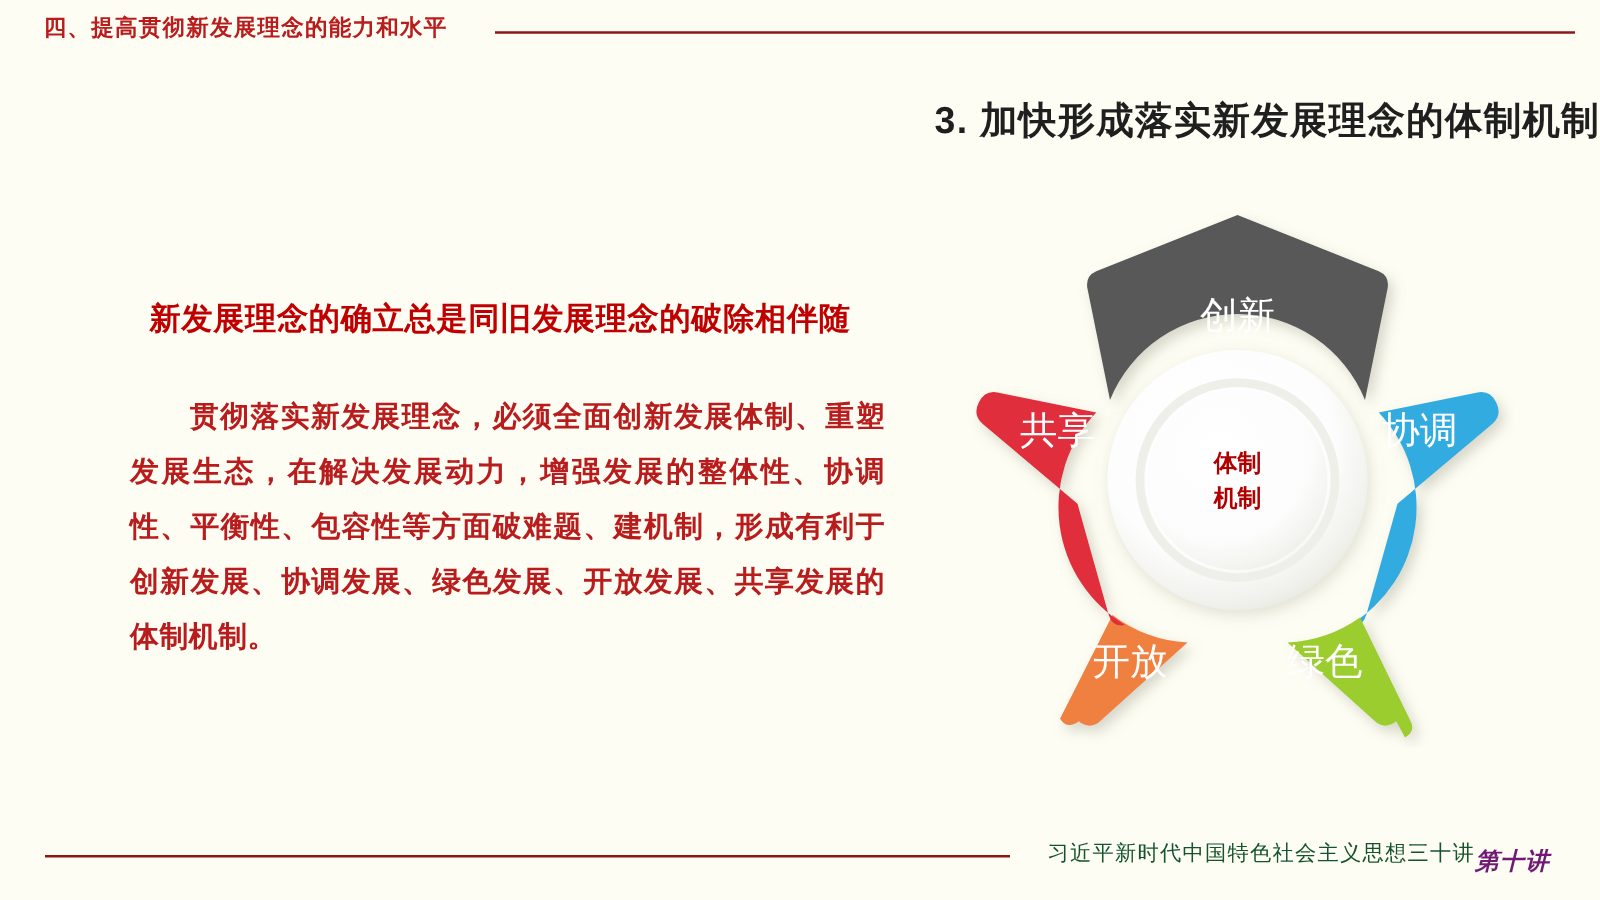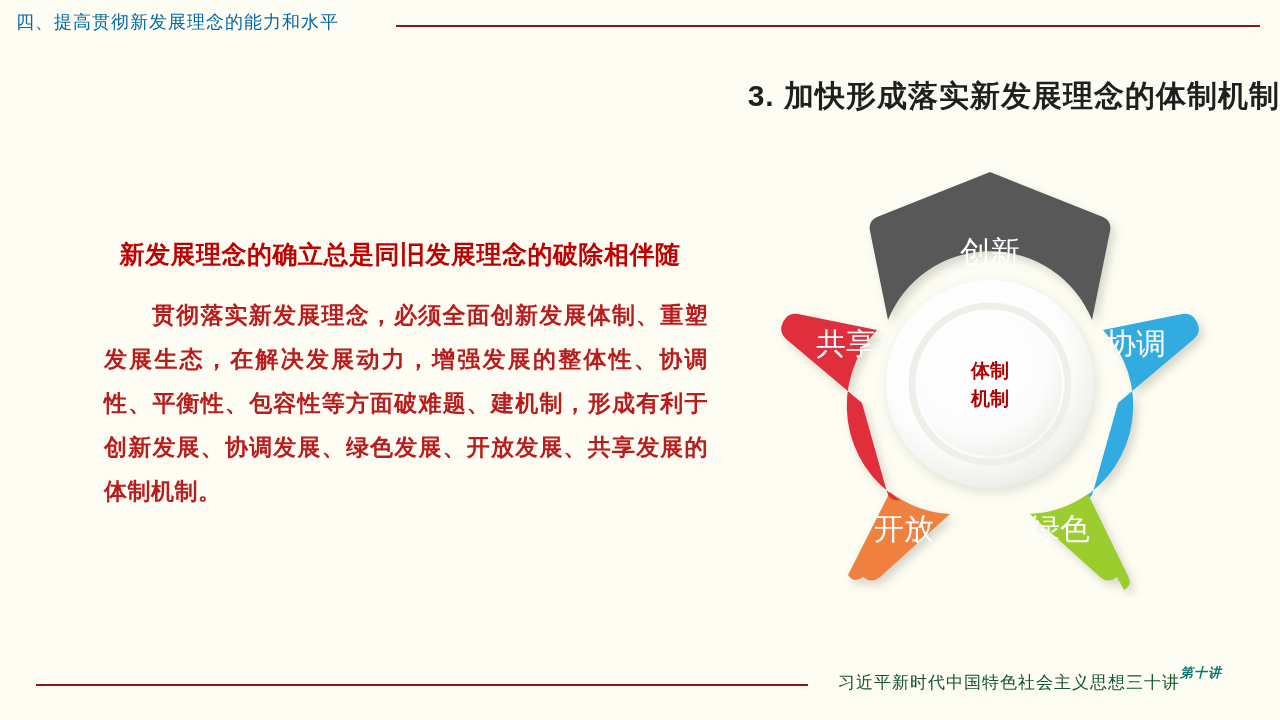--- a/index.html
+++ b/index.html
@@ -8,43 +8,43 @@
     background:#fdfdf3;
     font-family:"Liberation Sans","DejaVu Sans",sans-serif;
     overflow:hidden;
     position:relative;
   }
   .slide{position:absolute;inset:0;}
 
   
   .header{position:absolute;left:0;top:0;width:1280px;height:50px;}
   .header-title{
-    position:absolute;left:16px;top:10px;
-    font-size:18px;font-weight:normal;color:#0369a1;
+    position:absolute;left:35px;top:10px;
+    font-size:18px;font-weight:bold;color:#b91c1c;
     letter-spacing:1px;white-space:nowrap;
   }
   .header-rule{
     position:absolute;left:396px;top:25px;width:864px;height:2px;
     background:#8d1616;
   }
 
   
   .slide-title{
     position:absolute;left:0;top:76px;width:1280px;
     text-align:right;
     font-size:30px;font-weight:bold;color:#1f1f1f;
     letter-spacing:1px;
   }
 
   
   .left-col{position:absolute;left:80px;top:238px;width:640px;}
   .subheading{
     font-size:25px;font-weight:bold;color:#c00000;
     letter-spacing:0.5px;text-align:center;
-    margin:0 0 22px 0;
+    margin:0 0 40px 0;
   }
   .body-text{
     font-size:23px;color:#b91c1c;line-height:44px;
     text-align:justify;text-align-last:left;
     text-indent:48px;
     margin:0;padding:0 12px 0 24px;
     letter-spacing:0.5px;
     font-weight:bold;
   }
 
@@ -68,22 +68,22 @@
     position:absolute;left:36px;top:24px;width:772px;height:2px;
     background:#8d1616;
   }
   .footer-text{
     position:absolute;left:838px;top:11px;
     font-size:17px;color:#14532d;letter-spacing:1px;
     font-family:"Liberation Serif","DejaVu Serif",serif;
     white-space:nowrap;
   }
   .footer-badge{
-    position:absolute;left:1180px;top:4px;
-    font-size:13px;color:#0f766e;font-weight:bold;
+    position:absolute;left:1180px;top:16px;
+    font-size:19px;color:#701a75;font-weight:bold;
     font-family:"Liberation Serif","DejaVu Serif",serif;
     font-style:italic;letter-spacing:1px;white-space:nowrap;
   }
 </style>
 </head>
 <body>
 
 <div class="slide">
 
   <div class="header">

